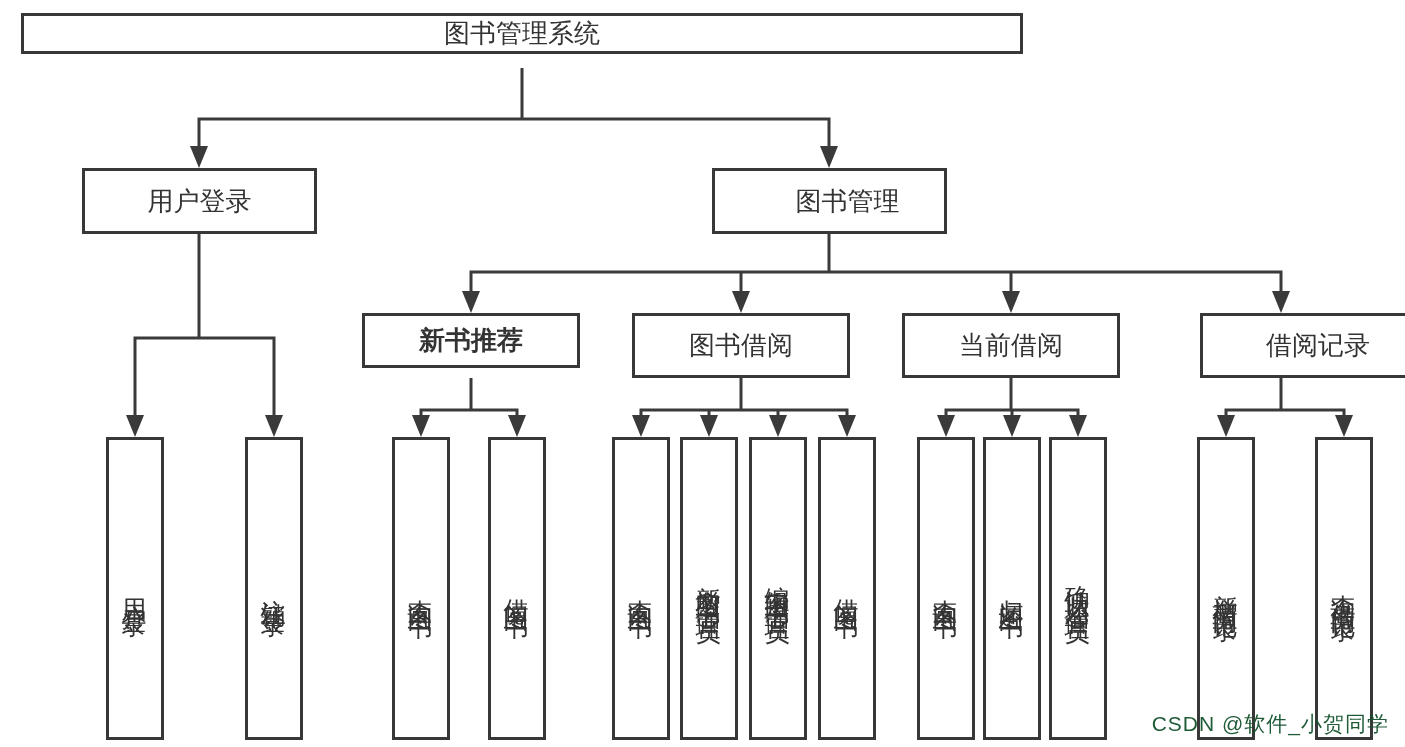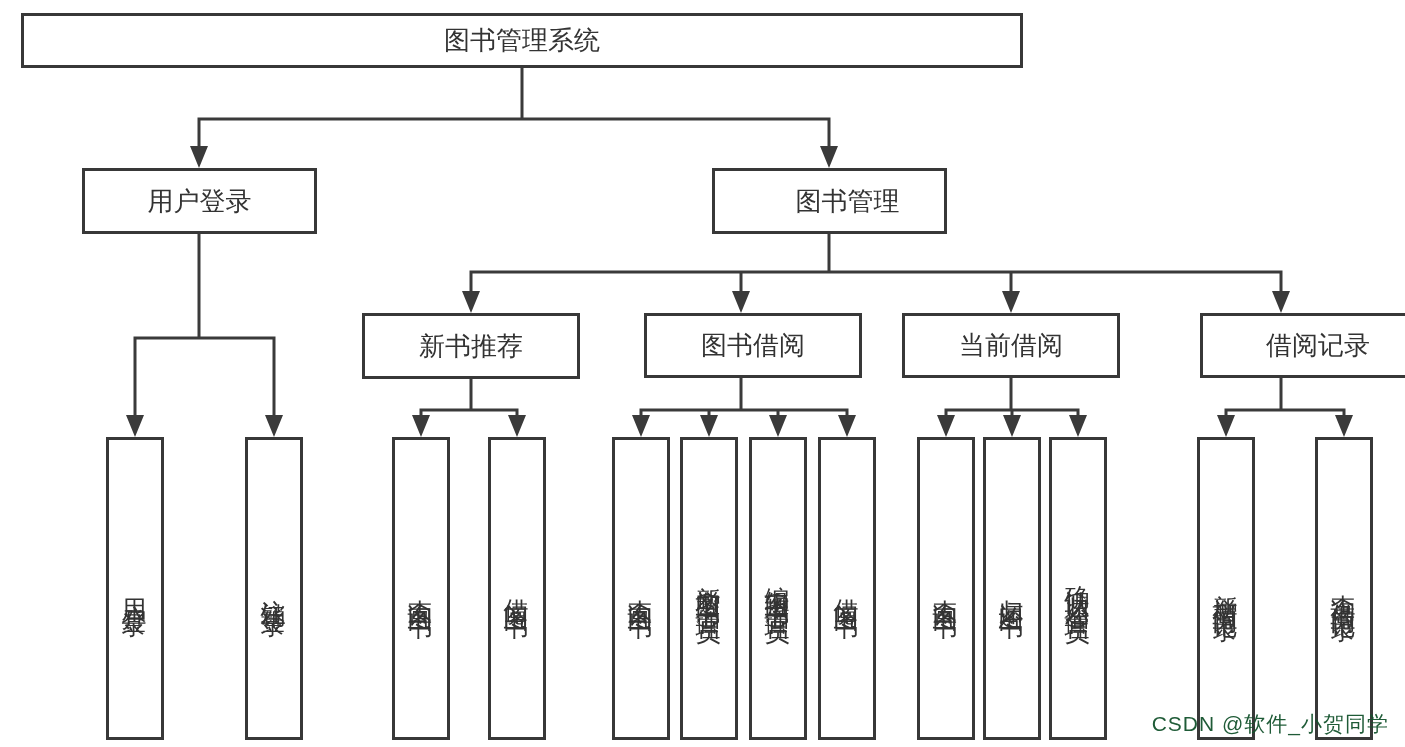--- a/index.html
+++ b/index.html
@@ -74,35 +74,35 @@
              M1002 291 L1020 291 L1011 313 Z  M1272 291 L1290 291 L1281 313 Z
              M126 415 L144 415 L135 437 Z  M265 415 L283 415 L274 437 Z
              M412 415 L430 415 L421 437 Z  M508 415 L526 415 L517 437 Z
              M632 415 L650 415 L641 437 Z  M700 415 L718 415 L709 437 Z
              M769 415 L787 415 L778 437 Z  M838 415 L856 415 L847 437 Z
              M937 415 L955 415 L946 437 Z  M1003 415 L1021 415 L1012 437 Z
              M1069 415 L1087 415 L1078 437 Z
              M1217 415 L1235 415 L1226 437 Z  M1335 415 L1353 415 L1344 437 Z"></path>
   </svg>
 
-  <div class="box" style="left:21px; top:13px; width:1002px; height:55px;">
+  <div class="box" style="left:21px; top:13px; width:1002px; height:41px;">
     <span>图书管理系统</span>
   </div>
 
   <div class="box" style="left:82px; top:168px; width:235px; height:66px;">
     <span>用户登录</span>
   </div>
   <div class="box" style="left:712px; top:168px; width:235px; height:66px;padding-left:36px;">
     <span>图书管理</span>
   </div>
 
-  <div class="box" style="left:362px; top:313px; width:218px; height:66px;">
+  <div class="box" style="left:362px; top:313px; width:218px; height:55px;font-weight:bold;">
     <span>新书推荐</span>
   </div>
-  <div class="box" style="left:632px; top:313px; width:218px; height:65px;margin-left:12px;">
+  <div class="box" style="left:632px; top:313px; width:218px; height:65px;">
     <span>图书借阅</span>
   </div>
   <div class="box" style="left:902px; top:313px; width:218px; height:65px;align-items:center;">
     <span>当前借阅</span>
   </div>
   <div class="box" style="left:1172px; top:313px; width:236px; height:65px;margin-left:28px;">
     <span>借阅记录</span>
   </div>
 
   <div class="box leaf" style="left:106px; top:437px; width:58px; height:303px;">

